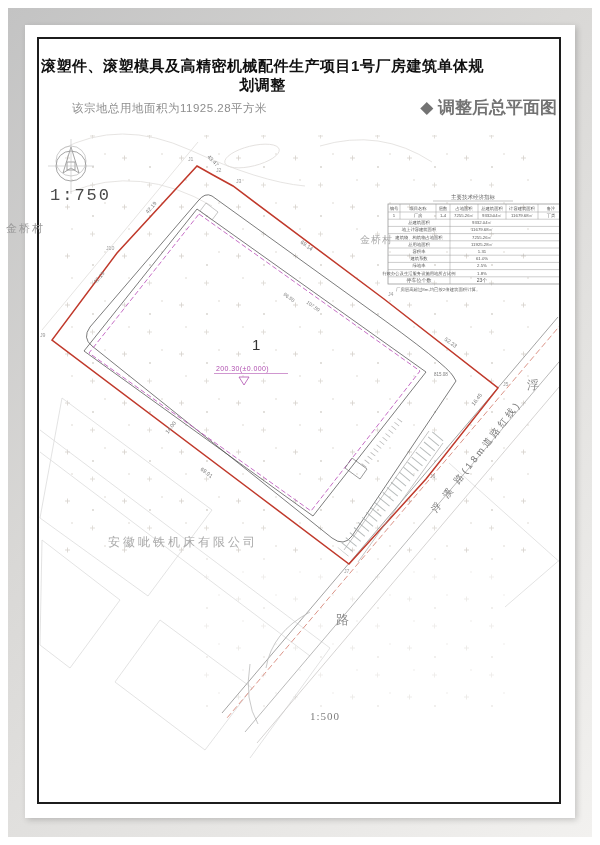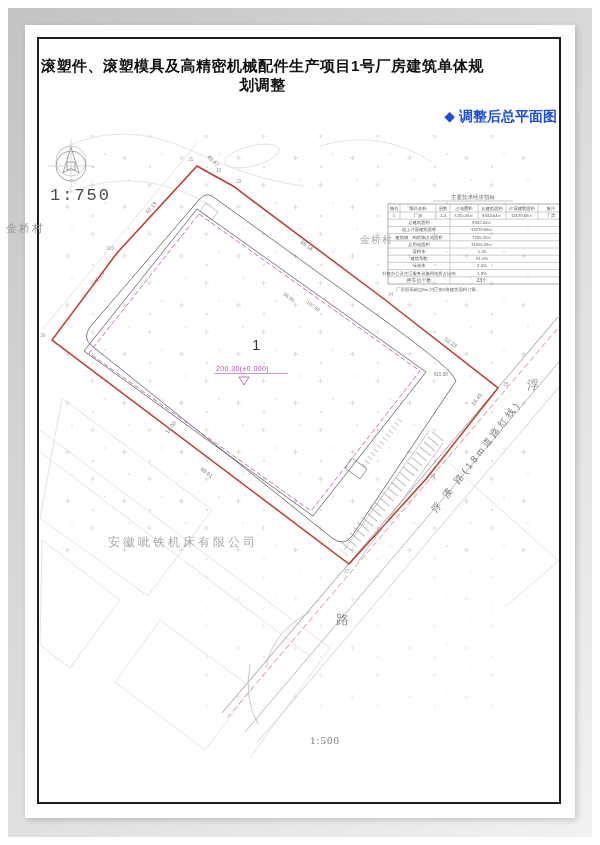--- a/index.html
+++ b/index.html
@@ -8,27 +8,27 @@
   .backdrop{position:absolute;left:8px;top:8px;width:584px;height:829px;
             background:linear-gradient(135deg,#c3c3c3 0%,#d9d8d6 40%,#f2f1ef 100%);}
   .sheet{position:absolute;left:25px;top:25px;width:550px;height:793px;background:#ffffff;
          box-shadow:2px 2px 6px rgba(0,0,0,.18);}
   .frame{position:absolute;left:37px;top:37px;width:524px;height:767px;
          border:2.2px solid #1c1c1c;box-sizing:border-box;}
   .abs{position:absolute;}
   .title{left:39px;top:57px;width:447px;text-align:center;font-size:15px;font-weight:bold;
          color:#101010;letter-spacing:.5px;}
   .subtitle{left:72px;top:101px;font-size:11.5px;color:#8d8d8d;letter-spacing:.5px;}
-  .caption{left:39px;top:108px;width:518px;text-align:right;font-size:14px;font-weight:bold;color:#1d4ed8;}
+  .caption{left:39px;top:96px;width:518px;text-align:right;font-size:17px;font-weight:bold;color:#737373;}
   .scale-main{left:50px;top:186px;font-size:17px;color:#4a4a4a;
               font-family:Liberation Mono, monospace;letter-spacing:2px;}
   .village{left:6px;top:221px;font-size:11px;color:#9a9a9a;letter-spacing:2px;}
   .village2{left:360px;top:233px;font-size:10px;color:#a8a8a8;letter-spacing:1px;}
   .company{left:108px;top:534px;font-size:12px;color:#a9a9a9;letter-spacing:3px;}
-  .scale-road{left:310px;top:734px;font-size:11px;color:#7d7d7d;
+  .scale-road{left:310px;top:710px;font-size:11px;color:#7d7d7d;
               font-family:"Liberation Serif","DejaVu Serif",serif;letter-spacing:1px;}
   svg{position:absolute;left:0;top:0;}
   svg text{font-family:"Liberation Sans","DejaVu Sans",sans-serif;}
 </style>
 </head>
 <body>
 
 <div id="stage">
   <div class="backdrop abs"></div>
   <div class="sheet abs"></div>
@@ -208,19 +208,20 @@
           <text x="482" y="281.8" font-size="5">23个</text>
         </g>
         <text x="396" y="291" font-size="4.4" fill="#666666">厂房层高超过8m,均已按2倍建筑面积计算。</text>
       </g>
     </g>
   </svg>
 
   <div class="frame abs"></div>
 
   <div class="abs title">滚塑件、滚塑模具及高精密机械配件生产项目1号厂房建筑单体规划调整</div>
+  <div class="abs subtitle">该宗地总用地面积为11925.28平方米</div>
   <div class="abs caption">◆ 调整后总平面图</div>
   <div class="abs scale-main">1:750</div>
   <div class="abs village">金桥村</div>
   <div class="abs village2">金桥村</div>
   <div class="abs company">安徽呲铁机床有限公司</div>
   <div class="abs scale-road">1:500</div>
 </div>
 
 </body></html>

